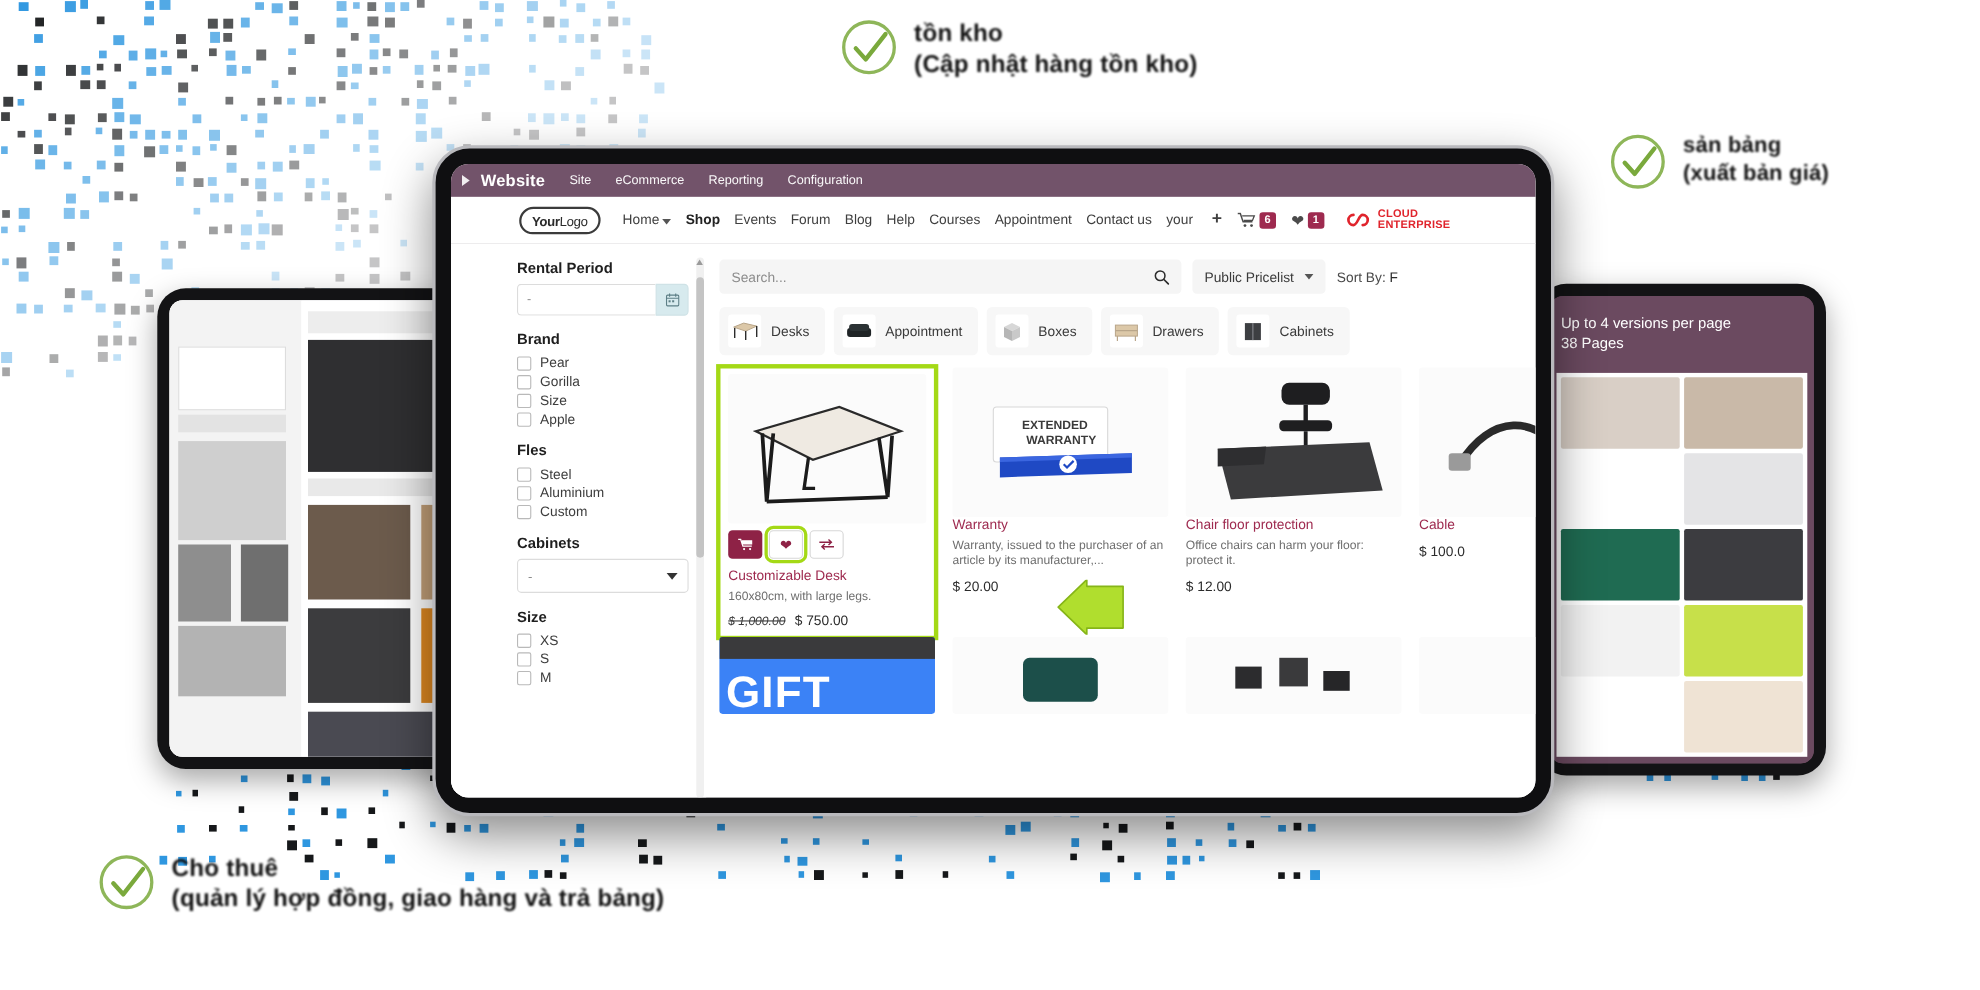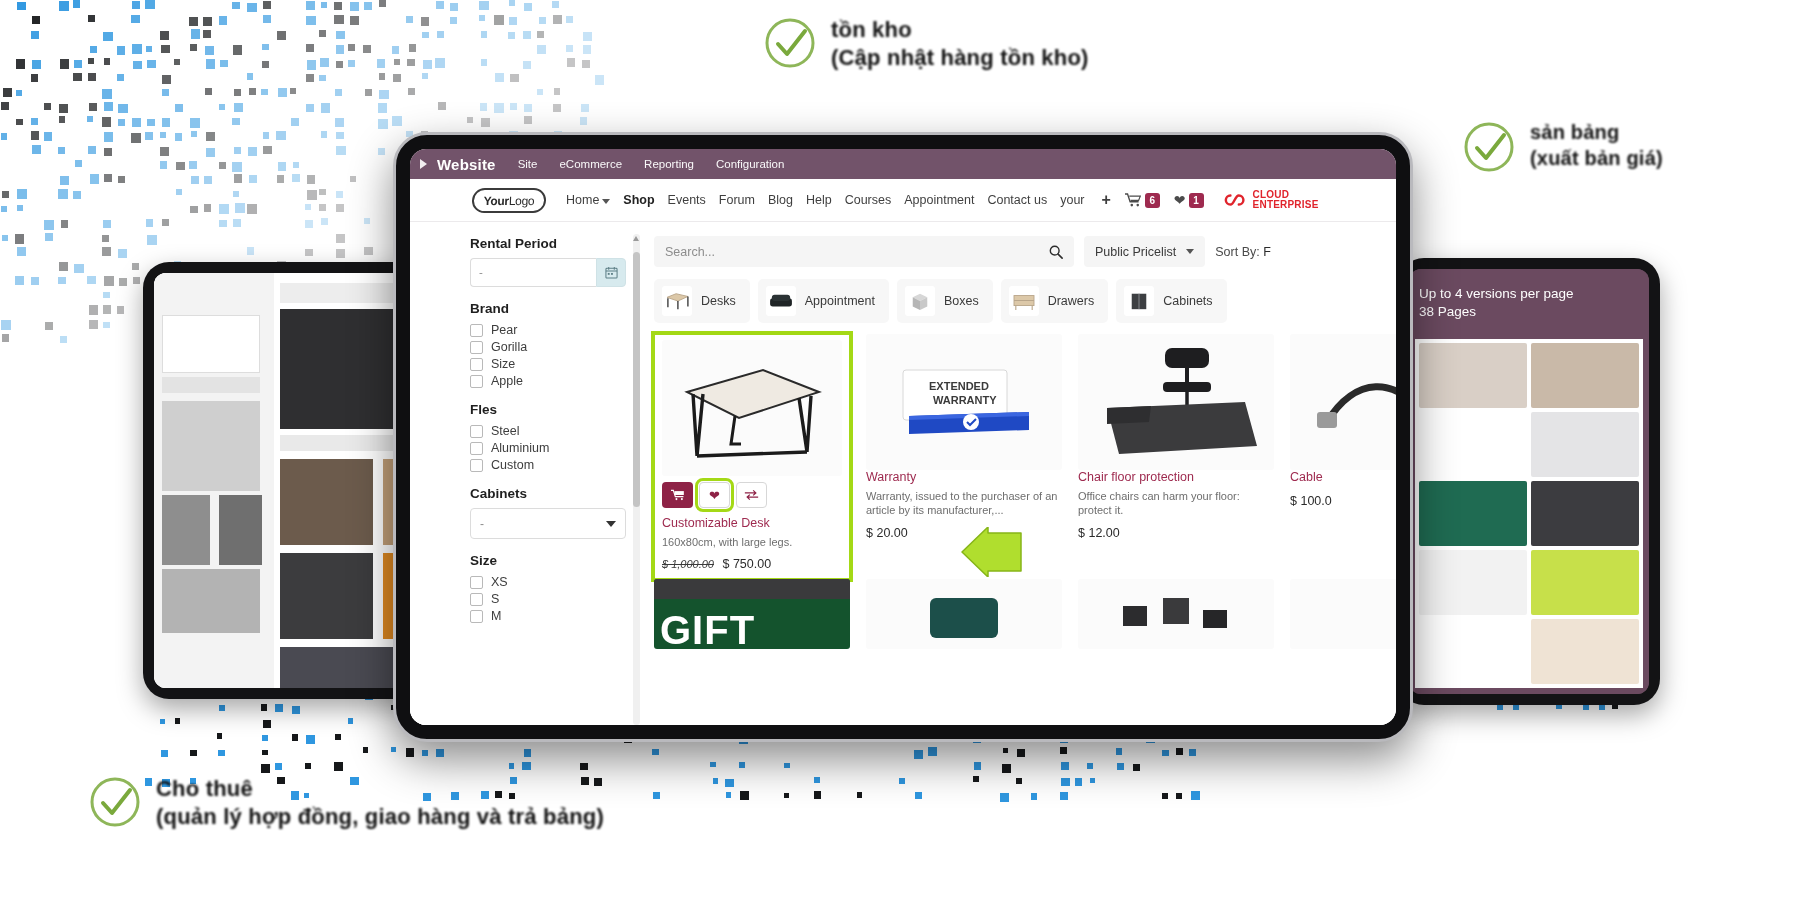--- a/index.html
+++ b/index.html
@@ -1281,21 +1281,21 @@
                 </svg>
               </div>
               <div class="prod-name">Cable</div>
               <div class="prod-desc"></div>
               <div class="prod-price">
                 <span class="new">$ 100.0</span>
               </div>
             </article>
 
             <article class="prod-card">
-              <div class="prod-img" style="height:70px;background:#14532d;display:block;position:relative;">
+              <div class="prod-img" style="height:70px;background:#3b82f6;display:block;position:relative;">
                 <div style="position:absolute;left:0;right:0;top:0;height:20px;background:#3a3a3c;"></div>
                 <div style="position:absolute;left:6px;bottom:-4px;font-size:40px;font-weight:800;color:#ffffff;font-family:'Liberation Sans',sans-serif;letter-spacing:1px;">GIFT</div>
               </div>
             </article>
             <article class="prod-card">
               <div class="prod-img" style="height:70px;background:#fbfbfb;">
                 <svg width="120" height="60" viewBox="0 0 120 60">
                     <rect x="26" y="14" width="68" height="40" rx="6" fill="#1c4f4a"></rect>
                   </svg>
               </div>

